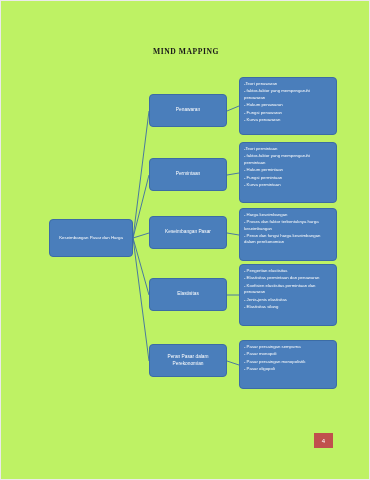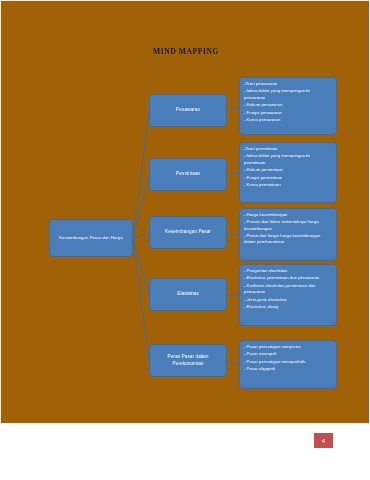--- a/index.html
+++ b/index.html
@@ -12,22 +12,22 @@
     height: 480px;
     position: relative;
     overflow: hidden;
     font-family: "Liberation Sans", sans-serif;
   }
 
   
   #page-sheet {
     position: absolute;
     left: 0; top: 0;
-    width: 370px; height: 424px;
-    background: #a16207;
+    width: 370px; height: 480px;
+    background: #bef264;
     box-sizing: border-box;
     border: 1px solid #eceaea;
   }
 
   
   #doc-title {
     position: absolute;
     left: 0; top: 46px;
     width: 370px;
     text-align: center;

